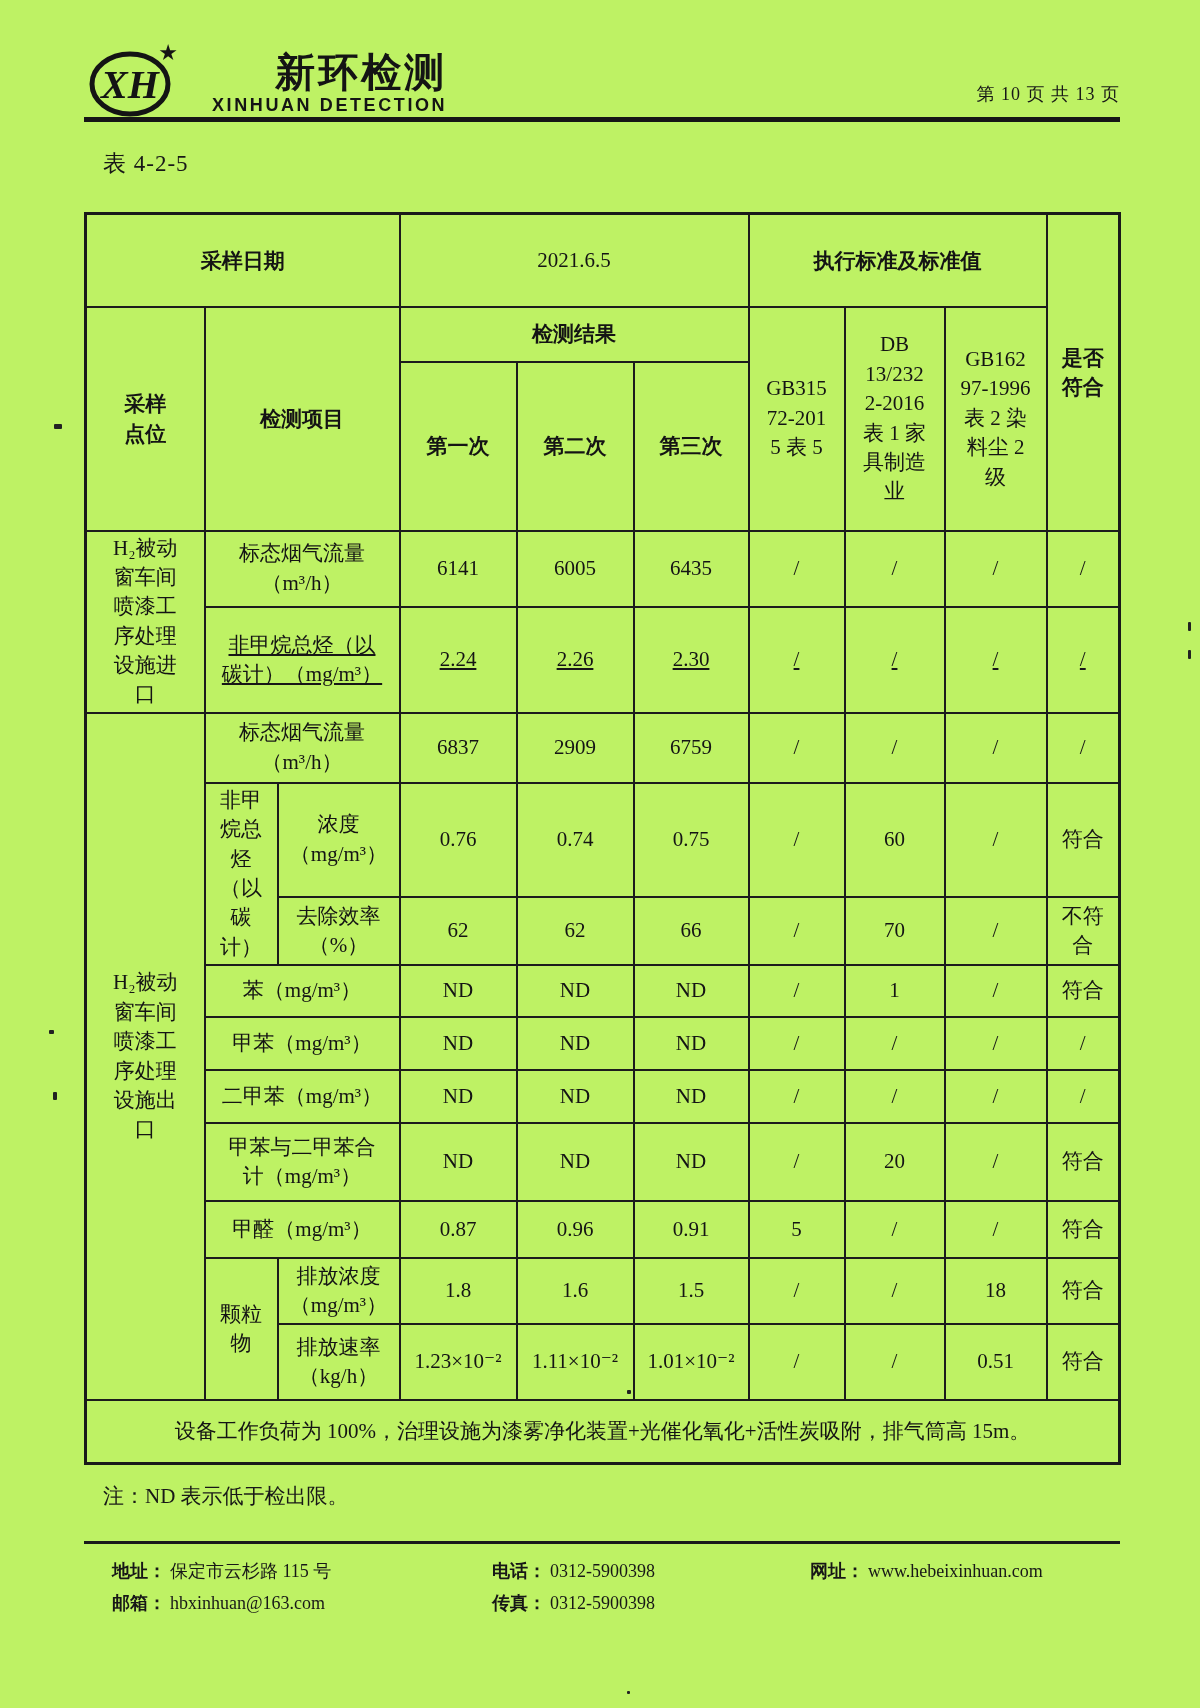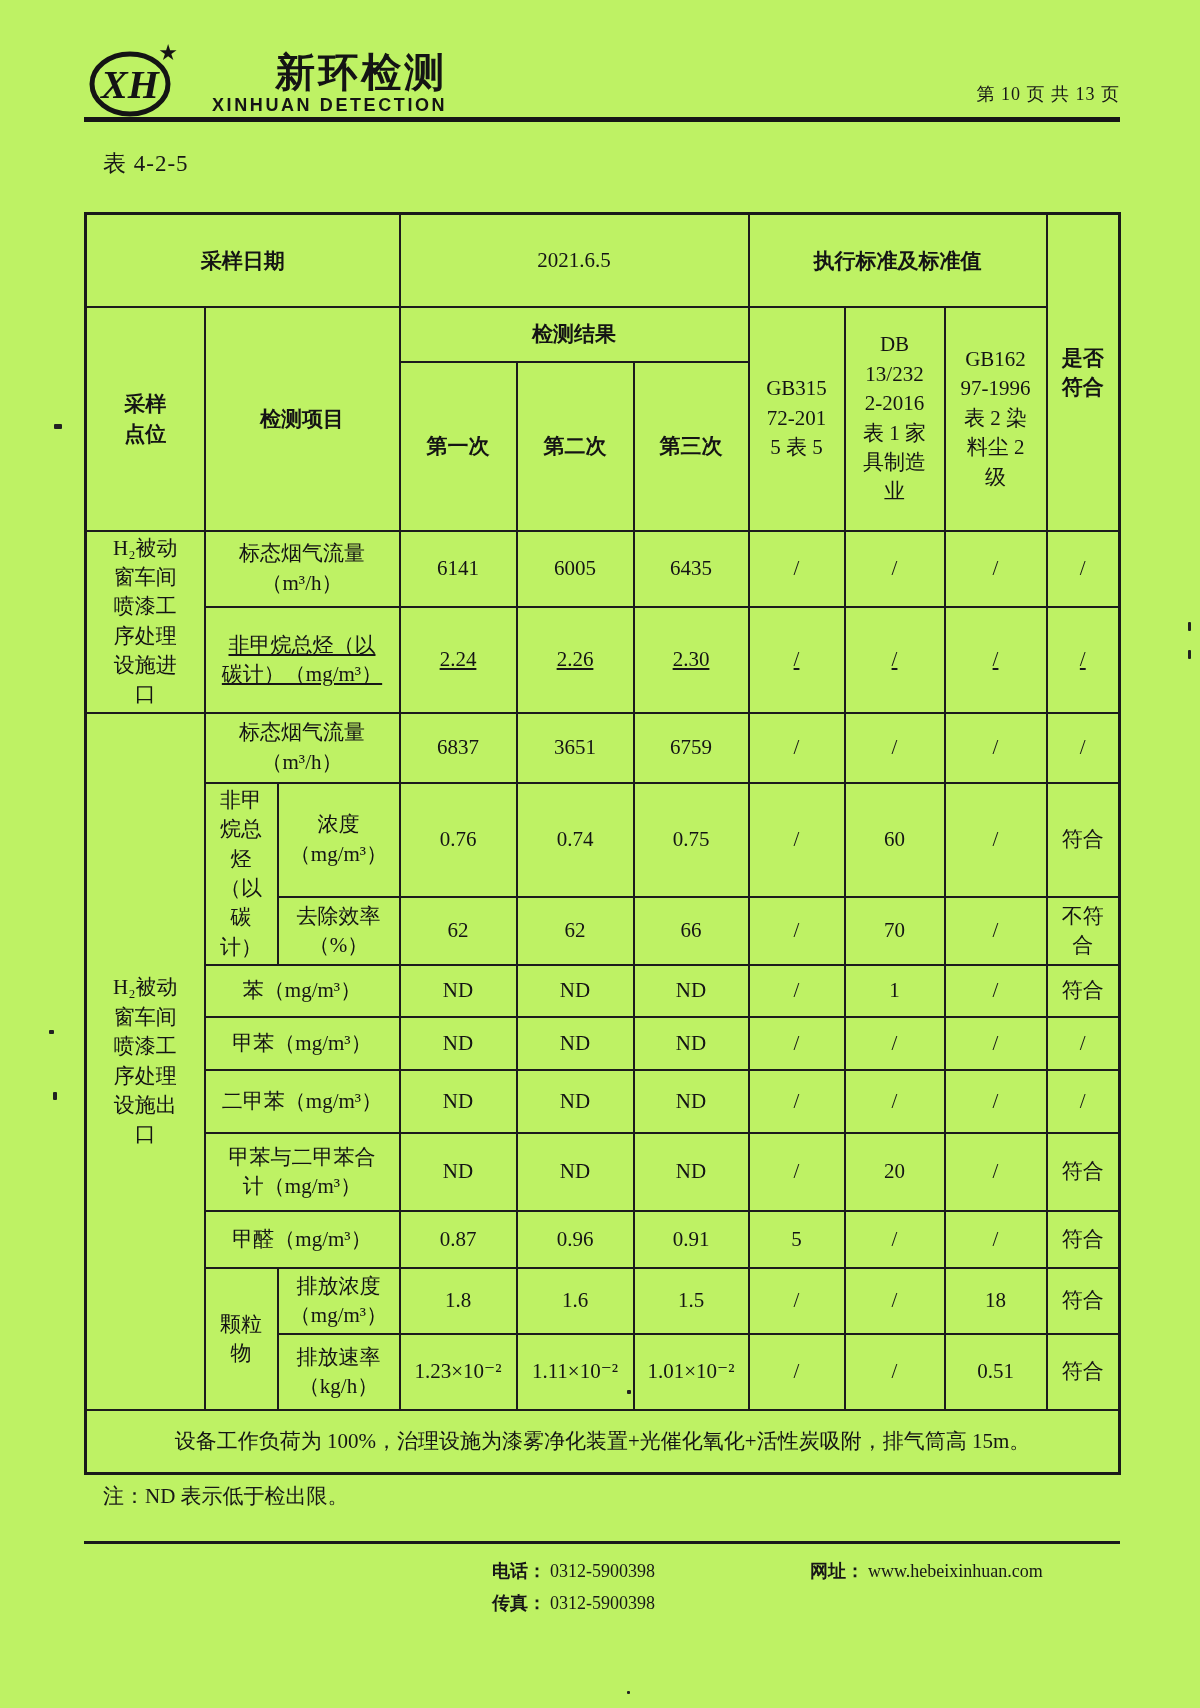--- a/index.html
+++ b/index.html
@@ -39,21 +39,21 @@
     overflow:hidden;
   }
   td.hd{font-family:"Liberation Sans","DejaVu Sans",sans-serif;font-weight:bold;font-size:22px;}
   td.std{font-size:20px;line-height:1.5;}
   td.sec{font-size:21px;line-height:1.5;}
   td.grp{font-size:20px;line-height:1.35;padding:1px 2px;}
   td.loadnote{text-align:left;padding-left:16px;font-size:21px;}
   tr.tr-a{height:93px;} tr.tr-b{height:55px;} tr.tr-c{height:169px;}
   tr.tr-0{height:66px;} tr.tr-1{height:91px;text-decoration:underline;} tr.tr-2{height:70px;}
   tr.tr-3{height:108px;} tr.tr-4{height:65px;} tr.tr-5{height:52px;}
-  tr.tr-6{height:53px;} tr.tr-7{height:63px;} tr.tr-8{height:78px;}
+  tr.tr-6{height:53px;} tr.tr-7{height:53px;} tr.tr-8{height:78px;}
   tr.tr-9{height:57px;} tr.tr-10{height:66px;} tr.tr-11{height:76px;}
   tr.tr-load{height:63px;}
   
   .table-note{position:absolute;left:103px;top:1482px;font-size:21px;}
   .footer-rule{position:absolute;left:84px;top:1541px;width:1036px;height:3px;background:#1a1a1a;}
   .fcol{position:absolute;top:1556px;font-size:18px;line-height:1.75;}
   .fcol .lbl{font-family:"Liberation Sans","DejaVu Sans",sans-serif;font-weight:bold;margin-right:4px;}
   .fcol-1{left:112px;} .fcol-2{left:492px;} .fcol-3{left:810px;text-align:right;}
   
   .speck{position:absolute;background:#222;border-radius:1px;}
@@ -158,21 +158,21 @@
       <tr class="tr-2">
         <td rowspan="10" class="sec">H₂被动
 窗车间
 喷漆工
 序处理
 设施出
 口</td>
         <td colspan="2">标态烟气流量
 （m³/h）</td>
         <td>6837</td>
-        <td>3651</td>
+        <td>2909</td>
         <td>6759</td>
         <td>/</td>
         <td>/</td>
         <td>/</td>
         <td>/</td>
       </tr>
       <tr class="tr-3">
         <td rowspan="2" class="grp">非甲
 烷总
 烃
@@ -278,20 +278,24 @@
       </tr>
       <tr class="tr-load">
         <td colspan="10" class="loadnote">设备工作负荷为 100%，治理设施为漆雾净化装置+光催化氧化+活性炭吸附，排气筒高 15m。</td>
       </tr>
     </tbody>
   </table>
 
   <div class="table-note">注：ND 表示低于检出限。</div>
 
   <div class="footer-rule"></div>
+  <div class="fcol fcol-1">
+    <div><span class="lbl">地址：</span><span>保定市云杉路 115 号</span></div>
+    <div><span class="lbl">邮箱：</span><span>hbxinhuan@163.com</span></div>
+  </div>
   <div class="fcol fcol-2">
     <div><span class="lbl">电话：</span><span>0312-5900398</span></div>
     <div><span class="lbl">传真：</span><span>0312-5900398</span></div>
   </div>
   <div class="fcol fcol-3">
     <div><span class="lbl">网址：</span><span>www.hebeixinhuan.com</span></div>
   </div>
 
   <div class="speck" style="left:54px;top:424px;width:8px;height:5px;"></div>
   <div class="speck" style="left:49px;top:1030px;width:5px;height:4px;"></div>

